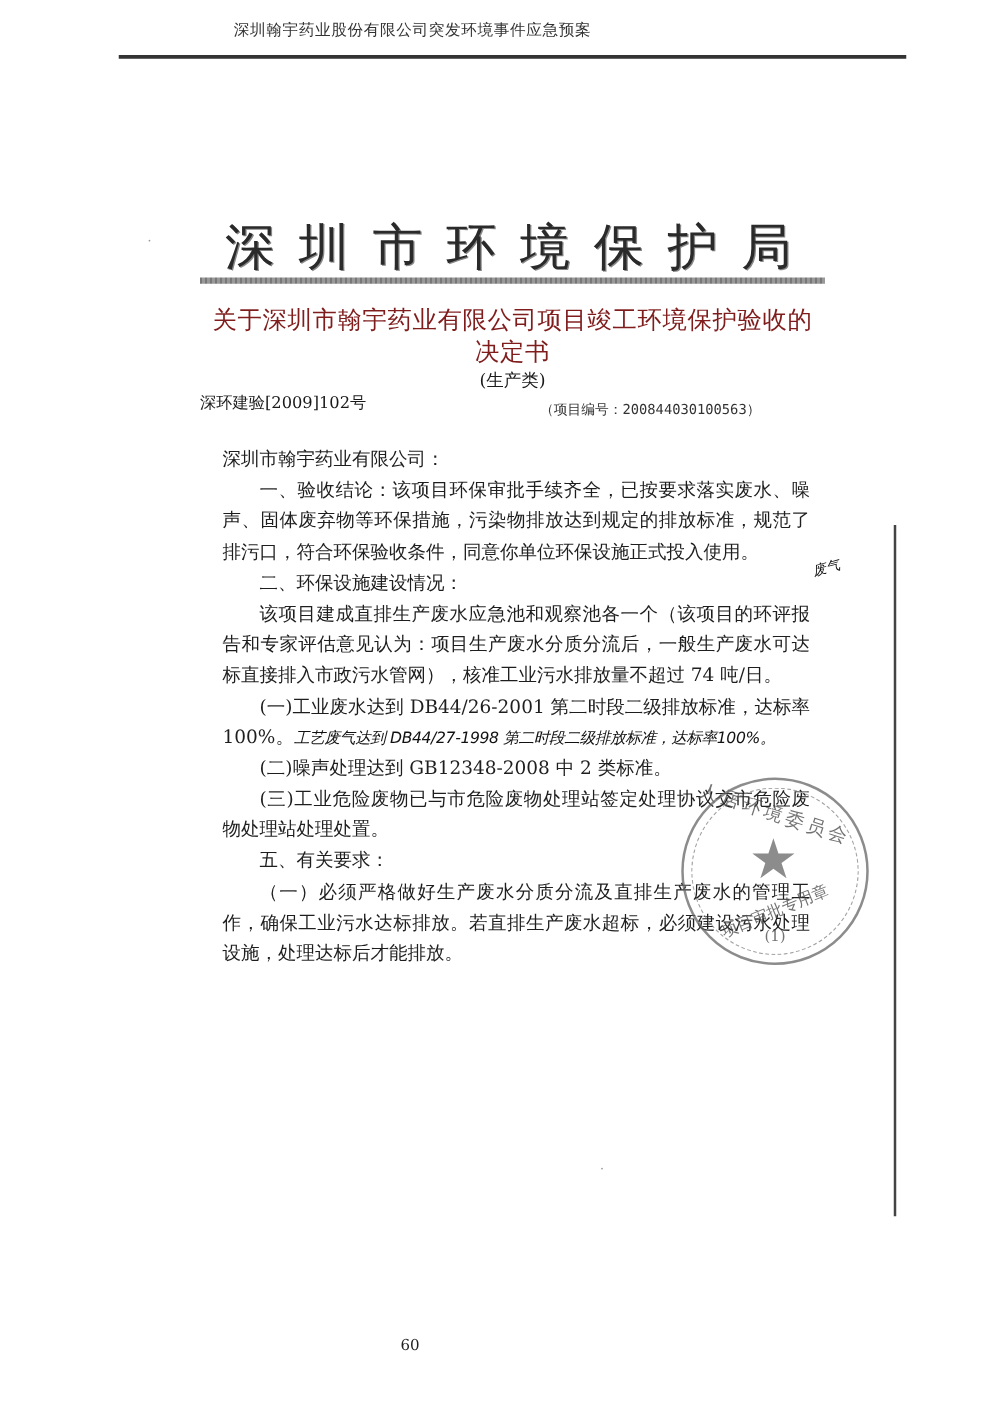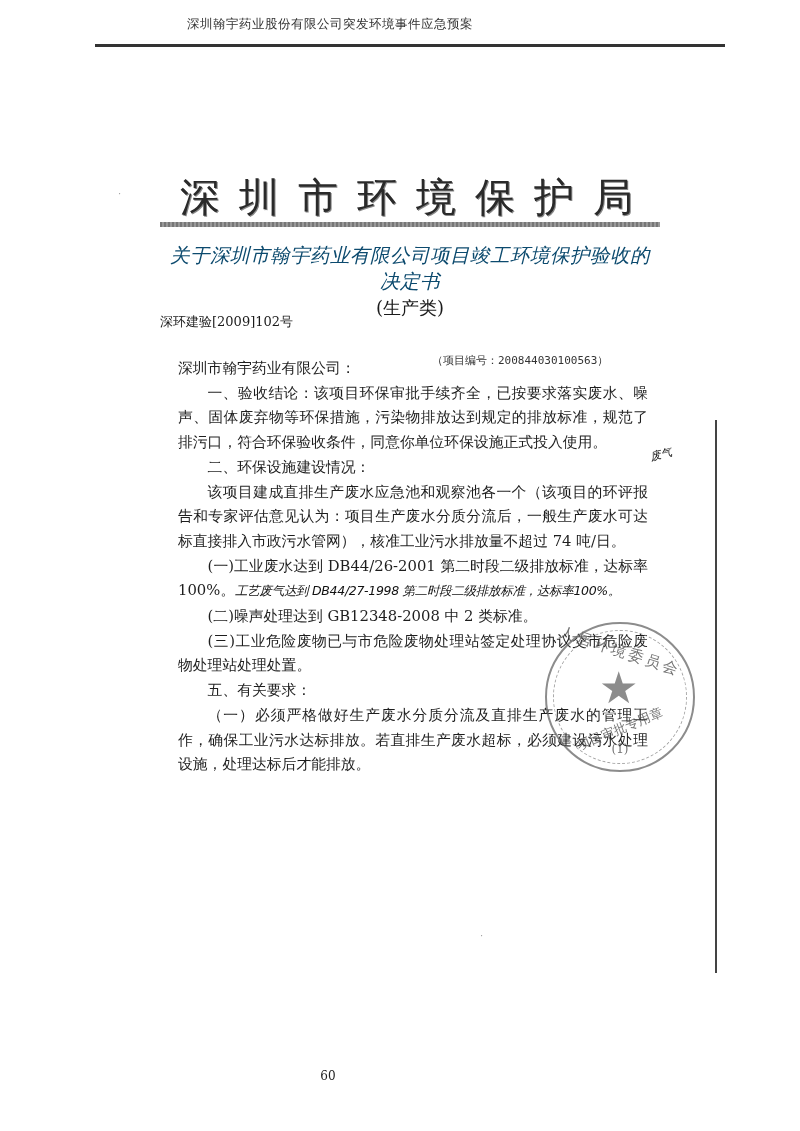--- a/index.html
+++ b/index.html
@@ -18,30 +18,30 @@
     position: absolute; left: 180px; width: 460px; top: 170px;
     font-size: 40px; letter-spacing: 19px; color: #2a2a2a; font-weight: normal;
     text-shadow: 1px 1px 0 #888; white-space: nowrap;
   }
   .agency-rule {
     position: absolute; left: 160px; width: 500px; top: 222px; height: 5px;
     background: repeating-linear-gradient(90deg, #777 0 2px, #999 2px 4px);
   }
   .doc-title {
     position: absolute; left: 160px; width: 500px; top: 243px; text-align: center;
-    font-size: 19.5px; line-height: 26px; color: #0c4a6e; letter-spacing: 0.5px; font-style: italic;
+    font-size: 19.5px; line-height: 26px; color: #7f1d1d; letter-spacing: 0.5px;
   }
   .doc-category {
-    position: absolute; left: 160px; width: 500px; top: 296px; text-align: center; font-size: 18px;
+    position: absolute; left: 160px; width: 500px; top: 296px; text-align: center; font-size: 14px;
   }
   .doc-number {
     position: absolute; left: 160px; width: 500px; top: 313px; font-size: 13px;
   }
   .project-no {
-    position: absolute; left: 432px; top: 353px; font-size: 11px; color: #333;
+    position: absolute; left: 432px; top: 320px; font-size: 11px; color: #333;
     font-family: "DejaVu Sans Mono", "Liberation Mono", monospace;
     text-align: right;
   }
   .body-text {
     position: absolute; left: 178px; width: 470px; top: 356px;
     font-size: 14.8px; line-height: 24.7px; color: #1e1e1e;
   }
   .body-text p { margin: 0; text-align: justify; }
   .indent { text-indent: 2em; }
   .handwritten {

